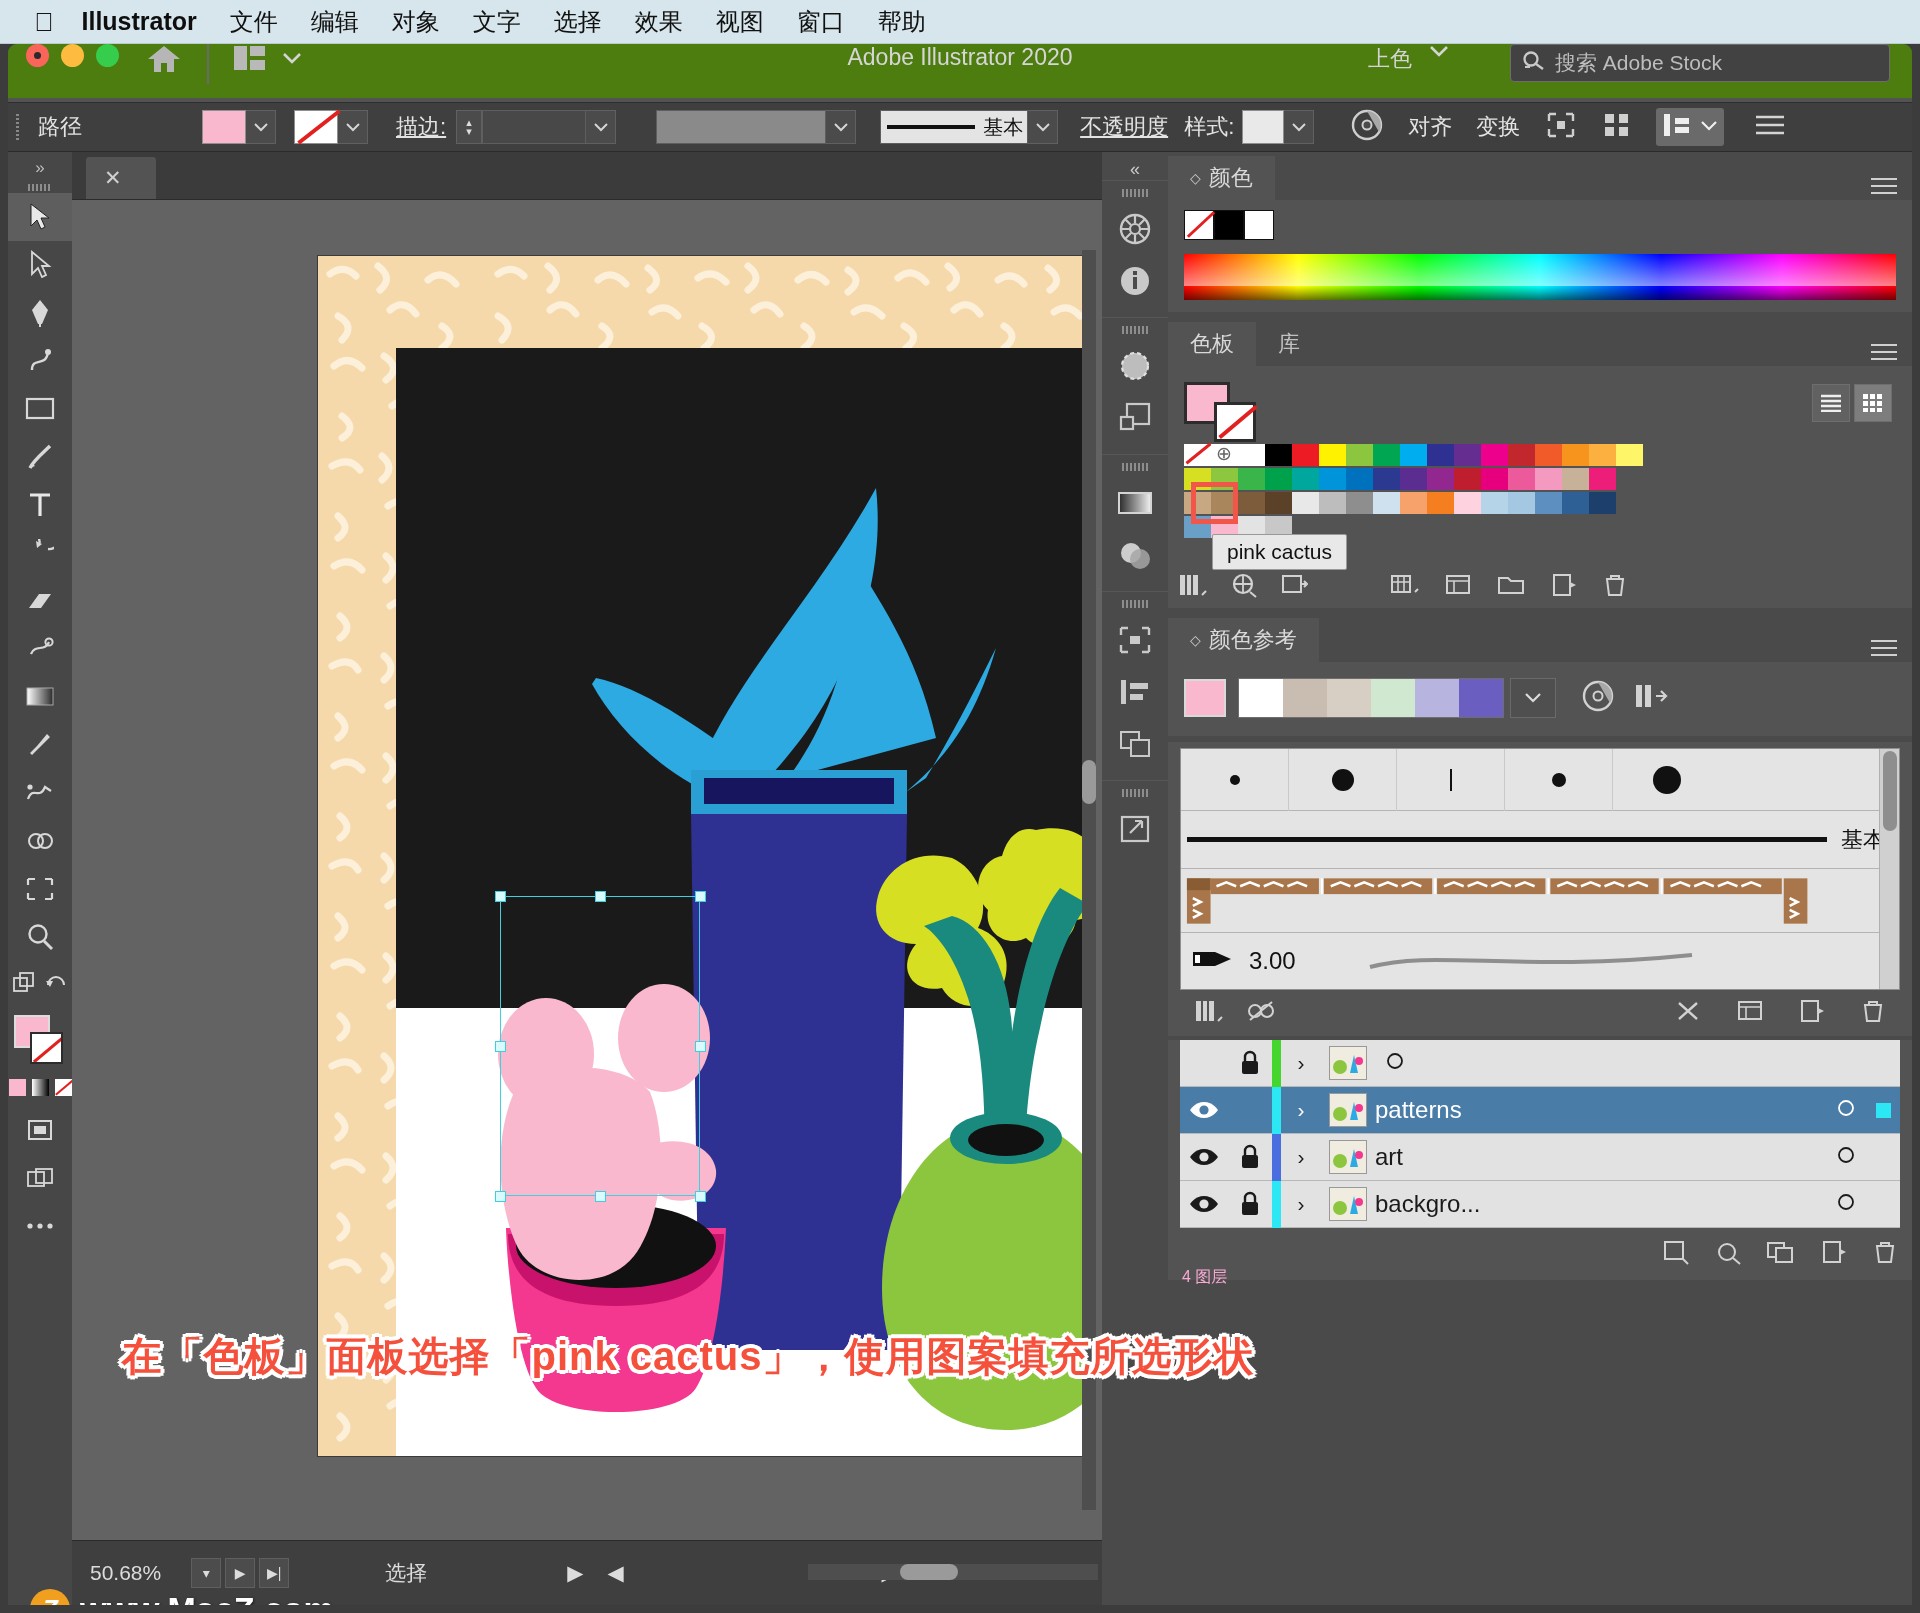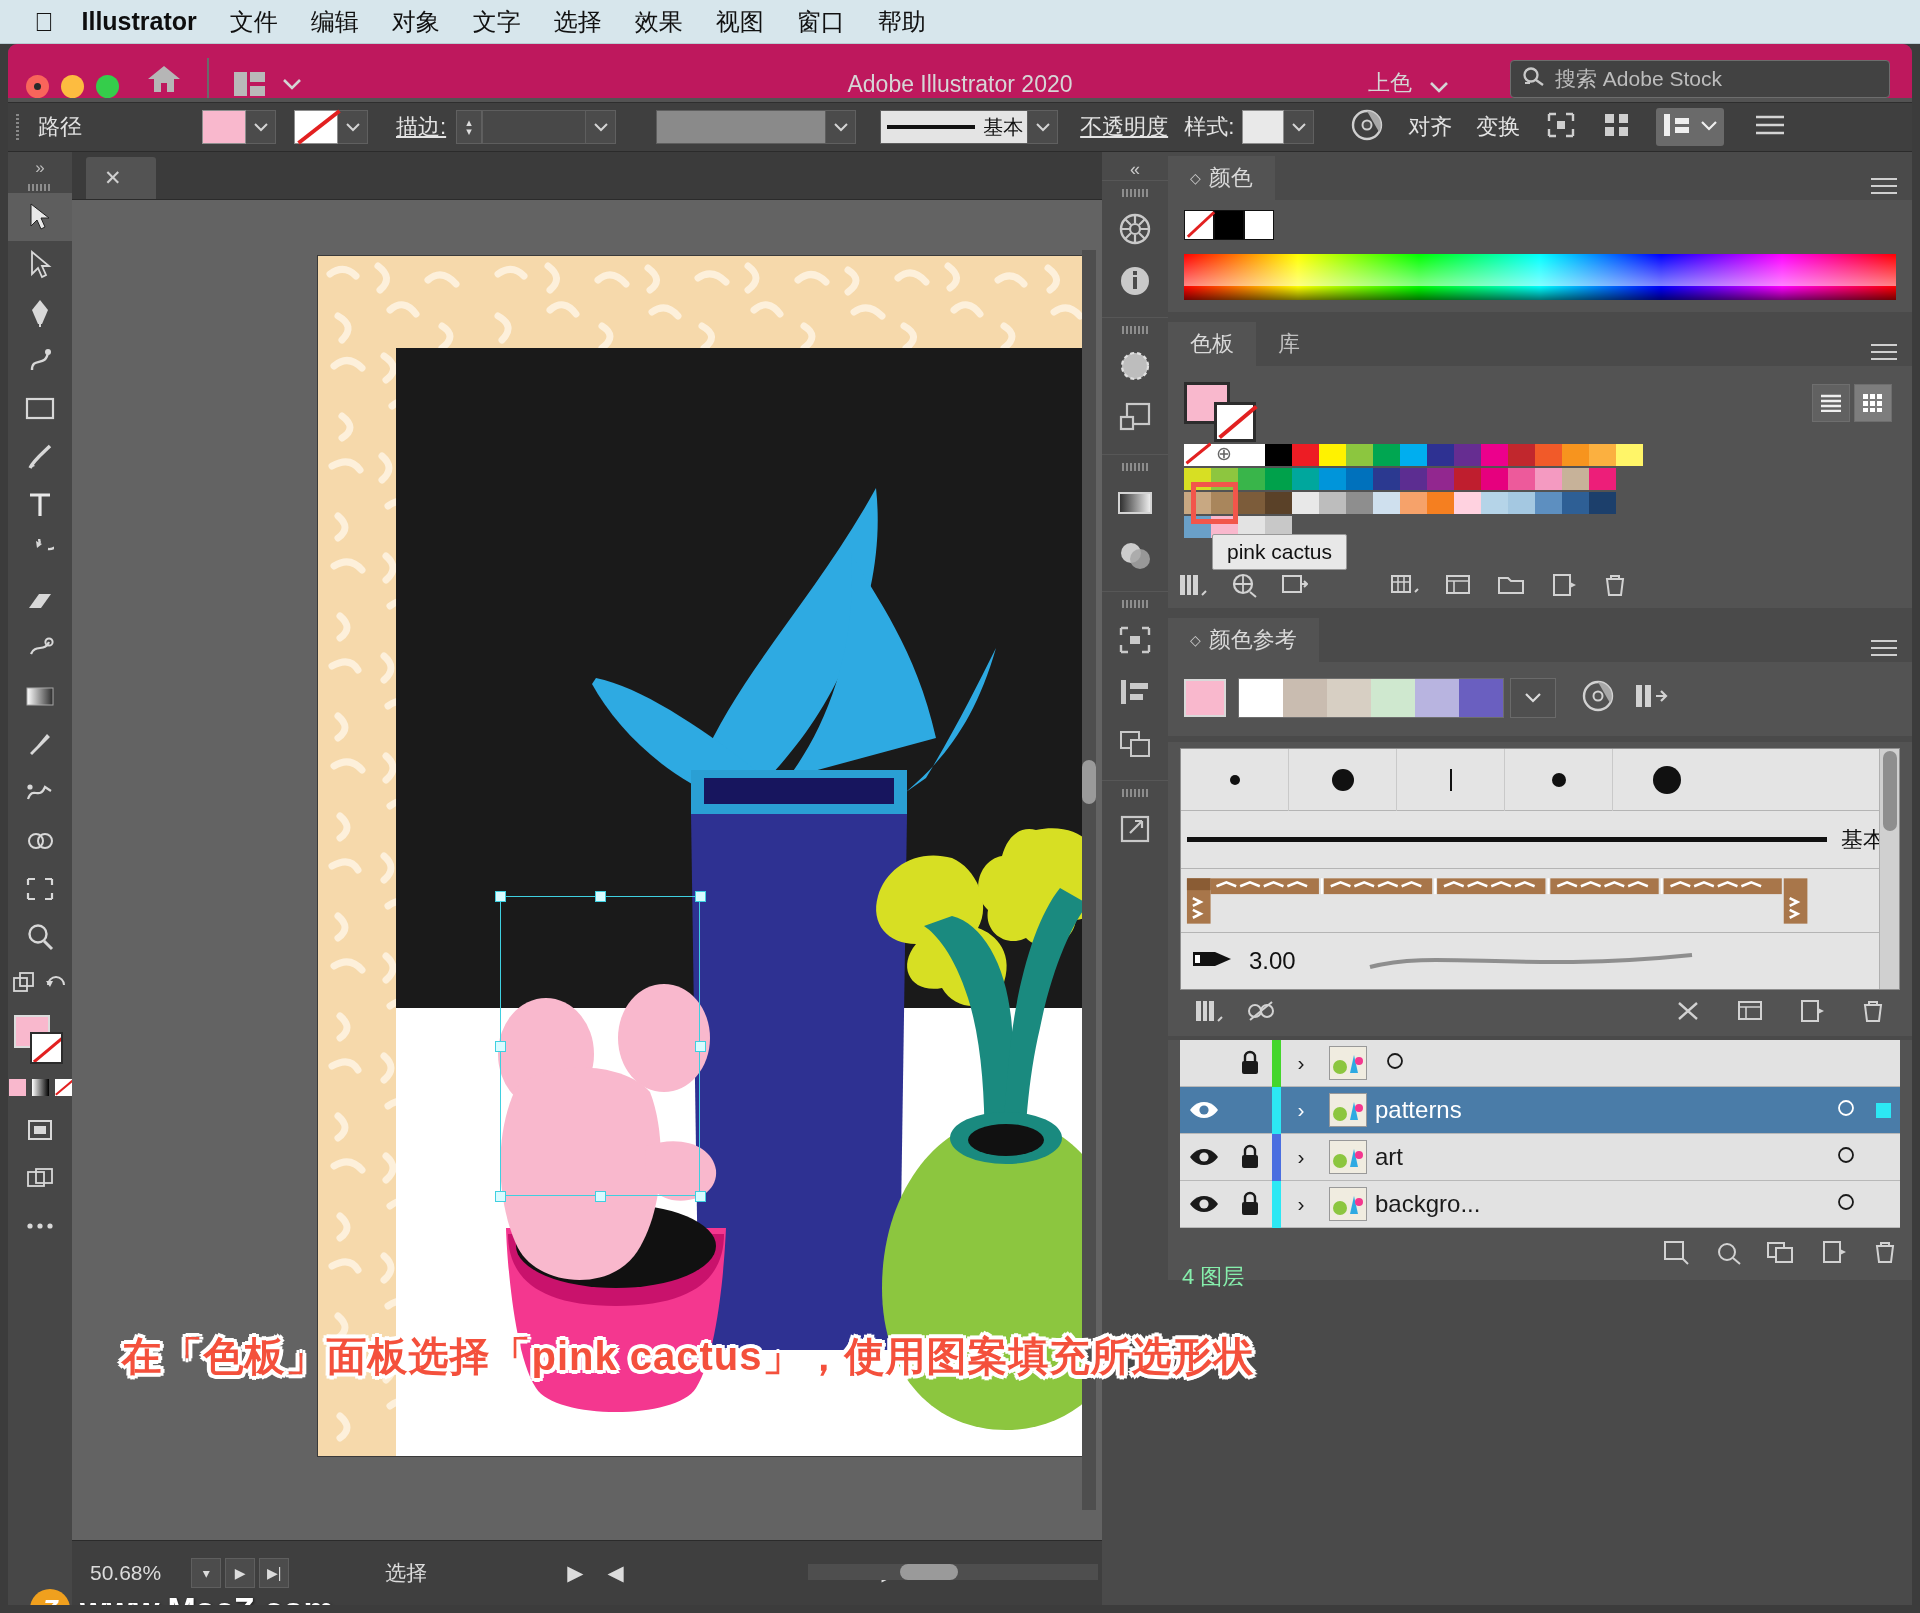--- a/index.html
+++ b/index.html
@@ -17,21 +17,21 @@
     border-bottom:1px solid #b9ccd3;
   }
   #macbar .apple { margin-left:34px; font-size:26px; color:#141414; line-height:1; }
   #macbar .appname { margin-left:28px; font-size:25px; font-weight:bold; color:#0e0e0e; }
   #macbar .mi { margin-left:33px; font-size:24px; color:#111; }
   
   #appwin { position:absolute; left:8px; top:44px; width:1904px; height:1561px;
             background:#535353; border-radius:9px 9px 0 0; overflow:hidden; }
   
   #titlebar { position:absolute; left:0; top:0; width:1904px; height:54px;
-              background:#be185d; display:flex; align-items:flex-end; }
+              background:#4d7c0f; display:flex; align-items:flex-start; }
   .dot { width:23px; height:23px; border-radius:50%; margin-left:12px; position:relative; }
   .dot.r { background:#f9655b; margin-left:18px; }
   .dot.y { background:#fdbc40; }
   .dot.g { background:#35cd4b; }
   .dot.r:after { content:""; position:absolute; left:8px; top:8px; width:7px; height:7px;
                  border-radius:50%; background:#2a2a2a; }
   .home-ico { margin-left:28px; }
   .vsep { width:2px; height:40px; background:#6a6a6a; margin-left:26px; }
   .wsbtn { margin-left:24px; display:flex; align-items:center; }
   #titlebar .doctitle { position:absolute; left:0; right:0; text-align:center;
@@ -177,21 +177,21 @@
   .lrow.sel { background:#4a7ca8; }
   .lr-eye { width:48px; display:flex; align-items:center; justify-content:center; }
   .lr-lock { width:44px; display:flex; align-items:center; justify-content:center; }
   .lr-color { width:9px; height:47px; }
   .lr-chev { width:40px; text-align:center; font-size:21px; }
   .lr-thumb { width:38px; height:34px; border:1px solid #999; margin:0 8px; overflow:hidden; }
   .lr-name { font-size:24px; flex:1; }
   .lr-circ { width:40px; text-align:center; font-size:19px; }
   .lr-target { width:34px; display:flex; align-items:center; justify-content:center; }
   .lfoot { height:52px; background:#535353; display:flex; align-items:center; padding:0 14px; }
-  .lfoot .ltxt { font-size:22px; color:#86efac;margin-top:46px; }
+  .lfoot .ltxt { font-size:16px; color:#f9a8d4;margin-top:46px; }
   .lfoot .lico { margin-left:auto; display:flex; align-items:center; }
   .lfoot .lico > span { margin-left:24px; }
   
   #caption { position:absolute; left:0; top:1285px; width:1360px; text-align:center;
              font-size:40px; font-weight:bold; color:#f4503c;
              text-shadow:-3px -3px 0 #fff,3px -3px 0 #fff,-3px 3px 0 #fff,3px 3px 0 #fff,
                           0 4px 0 #fff,4px 0 0 #fff,0 -4px 0 #fff,-4px 0 0 #fff;
              letter-spacing:1px; z-index:60; pointer-events:none; }
   #watermark { position:absolute; left:22px; top:1545px; display:flex; align-items:center; z-index:60; }
   #watermark .wlogo { width:40px; height:40px; border-radius:50%; background:#f0a01e;

